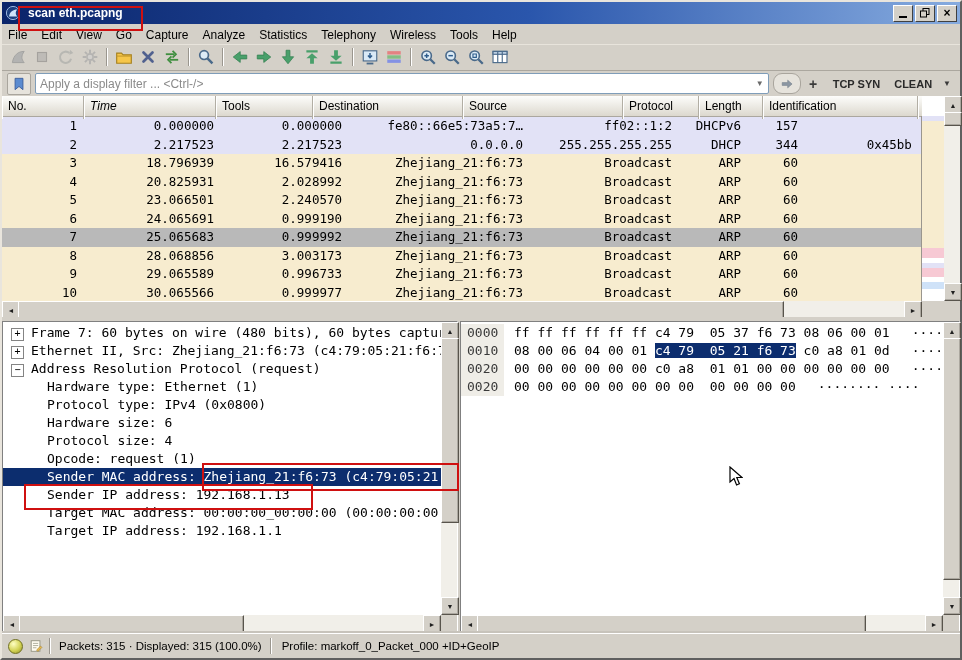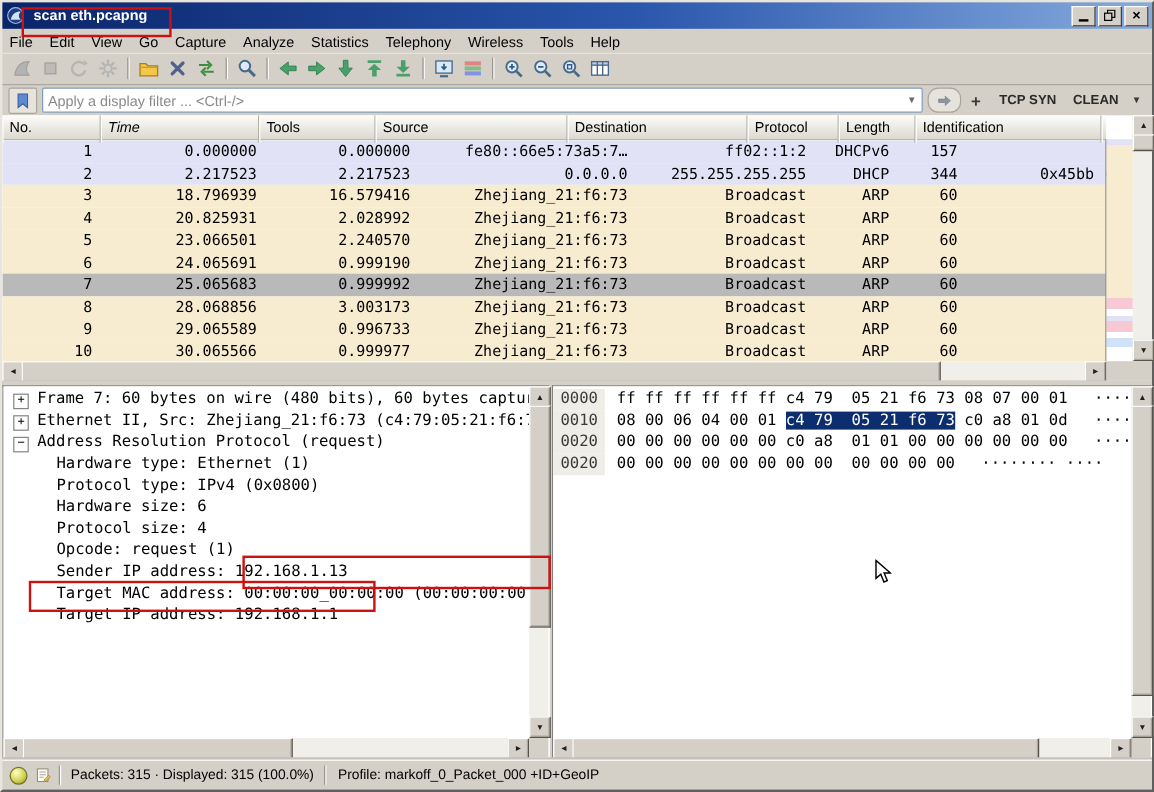--- a/index.html
+++ b/index.html
@@ -321,22 +321,22 @@
       </span>
     <span class="fexpr-caret">▼</span>
   </div>
 
   <div class="packet-list">
     <div class="pl-main">
       <div class="pl-header">
           <div class="plh-cell" style="width: 75px;">No.</div>
           <div class="plh-cell" style="width: 125px; font-style: italic;">Time</div>
           <div class="plh-cell" style="width: 90px;">Tools</div>
+          <div class="plh-cell" style="width: 143px;">Destination</div>
           <div class="plh-cell" style="width: 153px;">Source</div>
-          <div class="plh-cell" style="width: 143px;">Destination</div>
           <div class="plh-cell" style="width: 69px;">Protocol</div>
           <div class="plh-cell" style="width: 57px;">Length</div>
           <div class="plh-cell" style="width: 148px;">Identification</div>
           <div class="plh-cell" style="width: 66px;">TCP Segme</div>
         </div>
       <div class="pl-body">
           <div class="pl-row c-dhcp"><div class="pl-cell a-right" style="width: 75px; padding-right: 12px;">1</div><div class="pl-cell a-right" style="width: 125px; padding-right: 38px;">0.000000</div><div class="pl-cell a-right" style="width: 90px; padding-right: 22px;">0.000000</div><div class="pl-cell a-left" style="width: 153px; padding-left: 6px;">fe80::66e5:73a5:7…</div><div class="pl-cell a-left" style="width: 143px; padding-left: 6px;">ff02::1:2</div><div class="pl-cell a-center" style="width: 69px; padding-left: 0px;">DHCPv6</div><div class="pl-cell a-right" style="width: 57px; padding-right: 18px;">157</div><div class="pl-cell a-left" style="width: 148px; padding-left: 8px;"></div></div>
           <div class="pl-row c-dhcp"><div class="pl-cell a-right" style="width: 75px; padding-right: 12px;">2</div><div class="pl-cell a-right" style="width: 125px; padding-right: 38px;">2.217523</div><div class="pl-cell a-right" style="width: 90px; padding-right: 22px;">2.217523</div><div class="pl-cell a-left" style="width: 153px; padding-left: 6px;">0.0.0.0</div><div class="pl-cell a-left" style="width: 143px; padding-left: 6px;">255.255.255.255</div><div class="pl-cell a-center" style="width: 69px; padding-left: 0px;">DHCP</div><div class="pl-cell a-right" style="width: 57px; padding-right: 18px;">344</div><div class="pl-cell a-left" style="width: 148px; padding-left: 8px;">0x45bb (17851)</div></div>
           <div class="pl-row c-arp"><div class="pl-cell a-right" style="width: 75px; padding-right: 12px;">3</div><div class="pl-cell a-right" style="width: 125px; padding-right: 38px;">18.796939</div><div class="pl-cell a-right" style="width: 90px; padding-right: 22px;">16.579416</div><div class="pl-cell a-left" style="width: 153px; padding-left: 6px;">Zhejiang_21:f6:73</div><div class="pl-cell a-left" style="width: 143px; padding-left: 6px;">Broadcast</div><div class="pl-cell a-center" style="width: 69px; padding-left: 0px;">ARP</div><div class="pl-cell a-right" style="width: 57px; padding-right: 18px;">60</div><div class="pl-cell a-left" style="width: 148px; padding-left: 8px;"></div></div>
           <div class="pl-row c-arp"><div class="pl-cell a-right" style="width: 75px; padding-right: 12px;">4</div><div class="pl-cell a-right" style="width: 125px; padding-right: 38px;">20.825931</div><div class="pl-cell a-right" style="width: 90px; padding-right: 22px;">2.028992</div><div class="pl-cell a-left" style="width: 153px; padding-left: 6px;">Zhejiang_21:f6:73</div><div class="pl-cell a-left" style="width: 143px; padding-left: 6px;">Broadcast</div><div class="pl-cell a-center" style="width: 69px; padding-left: 0px;">ARP</div><div class="pl-cell a-right" style="width: 57px; padding-right: 18px;">60</div><div class="pl-cell a-left" style="width: 148px; padding-left: 8px;"></div></div>
@@ -368,40 +368,41 @@
   <div class="pane pane-details">
     <div class="pane-body">
         <div class="det-line"><span class="expander">+</span><span class="det-text">Frame 7: 60 bytes on wire (480 bits), 60 bytes captur</span></div>
         <div class="det-line"><span class="expander">+</span><span class="det-text">Ethernet II, Src: Zhejiang_21:f6:73 (c4:79:05:21:f6:7</span></div>
         <div class="det-line"><span class="expander">−</span><span class="det-text">Address Resolution Protocol (request)</span></div>
         <div class="det-line ind1"><span class="det-text">Hardware type: Ethernet (1)</span></div>
         <div class="det-line ind1"><span class="det-text">Protocol type: IPv4 (0x0800)</span></div>
         <div class="det-line ind1"><span class="det-text">Hardware size: 6</span></div>
         <div class="det-line ind1"><span class="det-text">Protocol size: 4</span></div>
         <div class="det-line ind1"><span class="det-text">Opcode: request (1)</span></div>
+        <div class="det-line ind1 selected"><span class="det-text">Sender MAC address: Zhejiang_21:f6:73 (c4:79:05:21</span></div>
         <div class="det-line ind1"><span class="det-text">Sender IP address: 192.168.1.13</span></div>
         <div class="det-line ind1"><span class="det-text">Target MAC address: 00:00:00_00:00:00 (00:00:00:00</span></div>
         <div class="det-line ind1"><span class="det-text">Target IP address: 192.168.1.1</span></div>
       </div>
     <div class="pane-vscroll sb v" id="det-vscroll">
         <div class="sb-btn b1">▲</div>
         <div class="sb-thumb" style="top: calc(0% + 16px); height: calc(70% - 22.4px);"></div>
         <div class="sb-btn b2">▼</div>
       </div>
     <div class="pane-hscroll sb h" id="det-hscroll">
         <div class="sb-btn b1">◄</div>
         <div class="sb-thumb" style="left: calc(0% + 16px); width: calc(55% - 17.6px);"></div>
         <div class="sb-btn b2">►</div>
       </div>
     <div class="pane-corner"></div>
   </div>
 
   <div class="pane pane-hex">
     <div class="pane-body">
-        <div class="hx-line"><span class="hx-off">0000</span><span class="hx-bytes"><span>ff ff ff ff ff ff c4 79  05 21 f6 73 08 07 00 01</span></span><span class="hx-ascii">·······y ·!·s····</span></div>
+        <div class="hx-line"><span class="hx-off">0000</span><span class="hx-bytes"><span>ff ff ff ff ff ff c4 79  05 37 f6 73 08 06 00 01</span></span><span class="hx-ascii">·······y ·!·s····</span></div>
         <div class="hx-line"><span class="hx-off">0010</span><span class="hx-bytes"><span>08 00 06 04 00 01 </span><span class="hx-hl">c4 79  05 21 f6 73</span><span> c0 a8 01 0d</span></span><span class="hx-ascii">·······y ·!·s····</span></div>
         <div class="hx-line"><span class="hx-off">0020</span><span class="hx-bytes"><span>00 00 00 00 00 00 c0 a8  01 01 00 00 00 00 00 00</span></span><span class="hx-ascii">········ ········</span></div>
         <div class="hx-line"><span class="hx-off">0020</span><span class="hx-bytes"><span>00 00 00 00 00 00 00 00  00 00 00 00</span></span><span class="hx-ascii">········ ····</span></div>
       </div>
     <div class="pane-vscroll sb v" id="hex-vscroll">
         <div class="sb-btn b1">▲</div>
         <div class="sb-thumb" style="top: calc(0% + 16px); height: calc(92% - 29.44px);"></div>
         <div class="sb-btn b2">▼</div>
       </div>
     <div class="pane-hscroll sb h" id="hex-hscroll">

